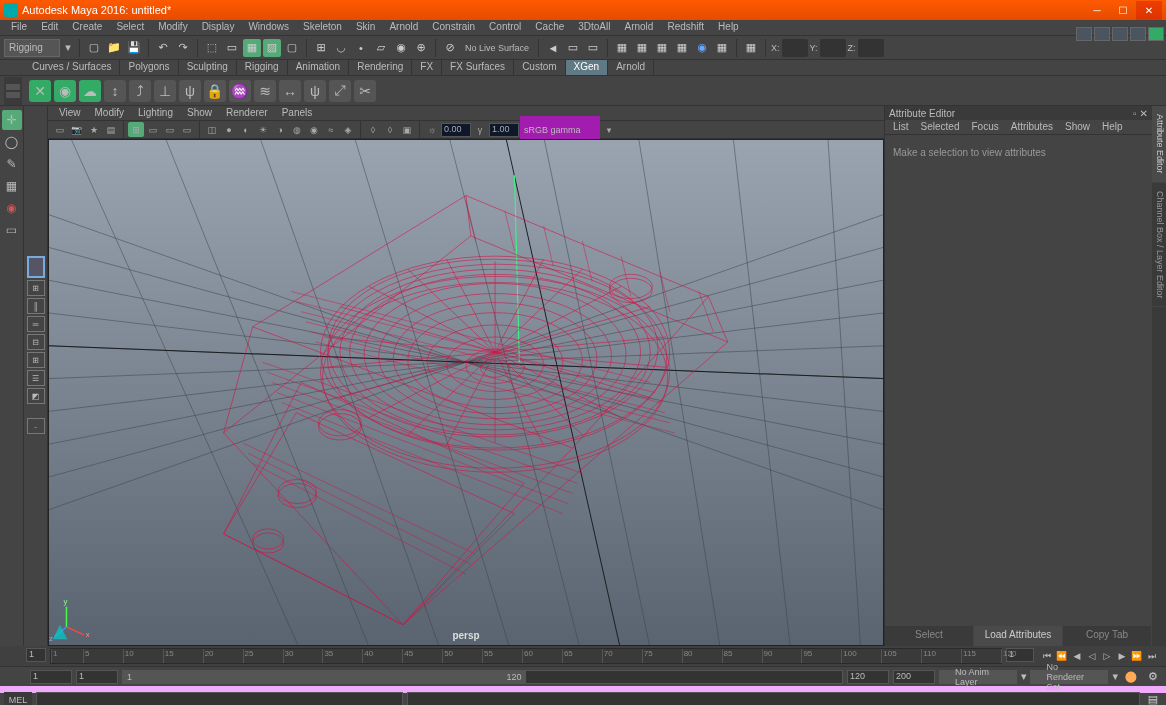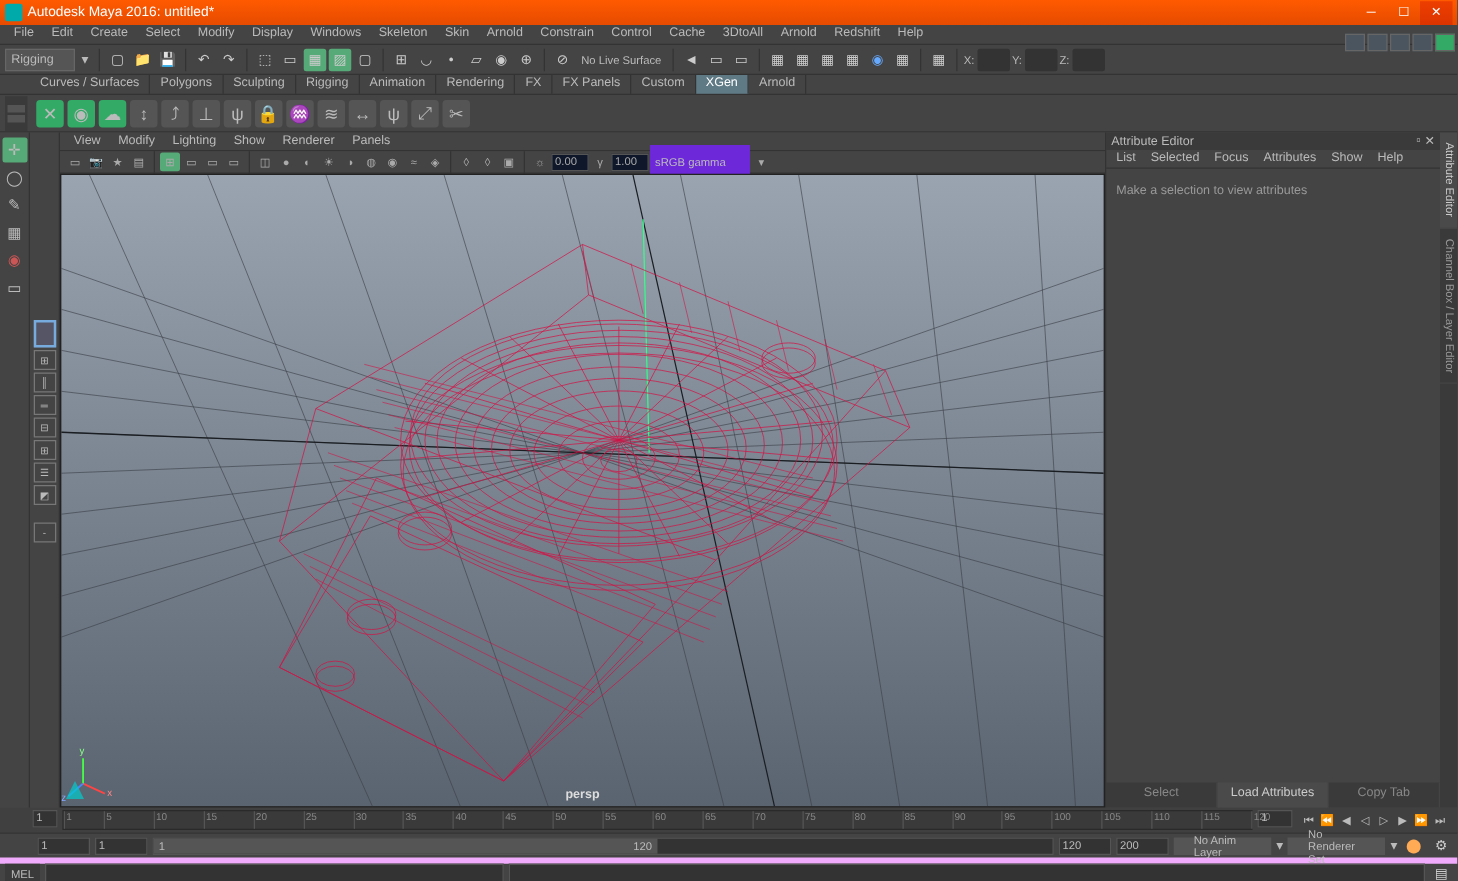--- a/index.html
+++ b/index.html
@@ -50,21 +50,21 @@
 .left-layouts .lbtn.first { height: 22px; background: #556; border: 2px solid #7ad; }
 
 
 .viewport-area { flex: 1; display: flex; flex-direction: column; }
 .panel-menu { height: 15px; background: #444; display: flex; padding: 0 4px; font-size: 10px; border-bottom: 1px solid #333; }
 .panel-menu span { padding: 1px 7px; cursor: pointer; }
 .panel-toolbar { height: 18px; background: #444; display: flex; align-items: center; padding: 0 4px; gap: 1px; border-bottom: 1px solid #333; }
 .panel-toolbar .pbtn { width: 16px; height: 15px; display:flex; align-items:center; justify-content:center; cursor:pointer; font-size: 9px; border-radius: 2px; color: #aaa; }
 .panel-toolbar .pbtn.active { background: #5a7; }
 .panel-toolbar .numbox { width: 30px; height: 14px; background: #0f172a; border: 1px solid #555; font-size: 9px; padding: 0 2px; color: #aaa; }
-.panel-toolbar .gamma-dd { width: 80px; height: 28px; background: #6d28d9; font-size: 9px; padding: 0 4px; display:flex; align-items:center; }
+.panel-toolbar .gamma-dd { width: 80px; height: 28px; background: #a21caf; font-size: 9px; padding: 0 4px; display:flex; align-items:center; }
 
 .viewport { flex: 1; background: linear-gradient(#9aa4b0 0%, #7a8490 50%, #5a6470 100%); position: relative; overflow: hidden; border: 1px solid #222; }
 .viewport .camera-label { position: absolute; bottom: 4px; left: 50%; transform: translateX(-50%); font-size: 10px; color: #ddd; font-weight: bold; }
 .viewport .maya-logo { position: absolute; bottom: 4px; left: 2px; width: 18px; height: 18px; }
 
 
 .right-panel { width: 268px; background: #444; border-left: 1px solid #333; display: flex; flex-direction: column; }
 .right-panel .header { height: 14px; background: #3a3a3a; font-size: 10px; padding: 0 4px; display: flex; justify-content:space-between; align-items:center; }
 .right-panel .menu { height: 15px; display: flex; padding: 0 2px; font-size: 10px; border-bottom: 1px solid #333; }
 .right-panel .menu span { padding: 1px 6px; cursor: pointer; }
@@ -87,21 +87,21 @@
 .timeline .numbox { width: 32px; height: 14px; background: #333; border: 1px solid #555; font-size: 9px; padding: 0 2px; }
 
 
 .range { height: 20px; background: #444; display: flex; align-items: center; padding: 0 4px; gap: 4px; border-top: 1px solid #333; }
 .range .numbox { width: 42px; height: 14px; background: #333; border: 1px solid #555; font-size: 9px; padding: 0 2px; }
 .range .track { flex: 1; height: 14px; background: #333; border: 1px solid #555; position: relative; }
 .range .thumb { position: absolute; left: 0; width: 56%; height: 100%; background: #555; display: flex; align-items: center; justify-content: space-between; padding: 0 4px; font-size: 9px; }
 .range .dd { width: 78px; height: 14px; background: #555; font-size: 9px; padding: 0 16px; display:flex; align-items:center; }
 
 
-.cmdline { height: 20px; background: #444; display: flex; align-items: center; padding: 0 4px; gap: 4px; border-top: 5px solid #f0abfc; }
+.cmdline { height: 20px; background: #444; display: flex; align-items: center; padding: 0 4px; gap: 4px; border-top: 7px solid #f0abfc; }
 .cmdline .lang { width: 28px; height: 15px; background: #3a3a3a; font-size: 9px; display:flex; align-items:center; justify-content:center; }
 .cmdline .input { flex: .5; height: 15px; background: #333; border: 1px solid #555; }
 .cmdline .output { flex: 1; height: 15px; background: #333; border: 1px solid #555; }
 
 
 .rightbar { position: absolute; right: 2px; top: 27px; display: flex; gap: 2px; }
 .rightbar .rbtn { width: 16px; height: 14px; border: 1px solid #666; background: #4a5560; cursor: pointer; }
 
 </style>
 </head>
@@ -192,21 +192,21 @@
 </div>
 
 <div class="shelftabs">
   <span>Curves / Surfaces</span>
   <span>Polygons</span>
   <span>Sculpting</span>
   <span>Rigging</span>
   <span>Animation</span>
   <span>Rendering</span>
   <span>FX</span>
-  <span>FX Panels</span>
+  <span>FX Surfaces</span>
   <span>Custom</span>
   <span class="active">XGen</span>
   <span>Arnold</span>
 </div>
 
 <div class="shelf">
   <div class="lefttab">
       <div></div>
       <div></div>
     </div>

